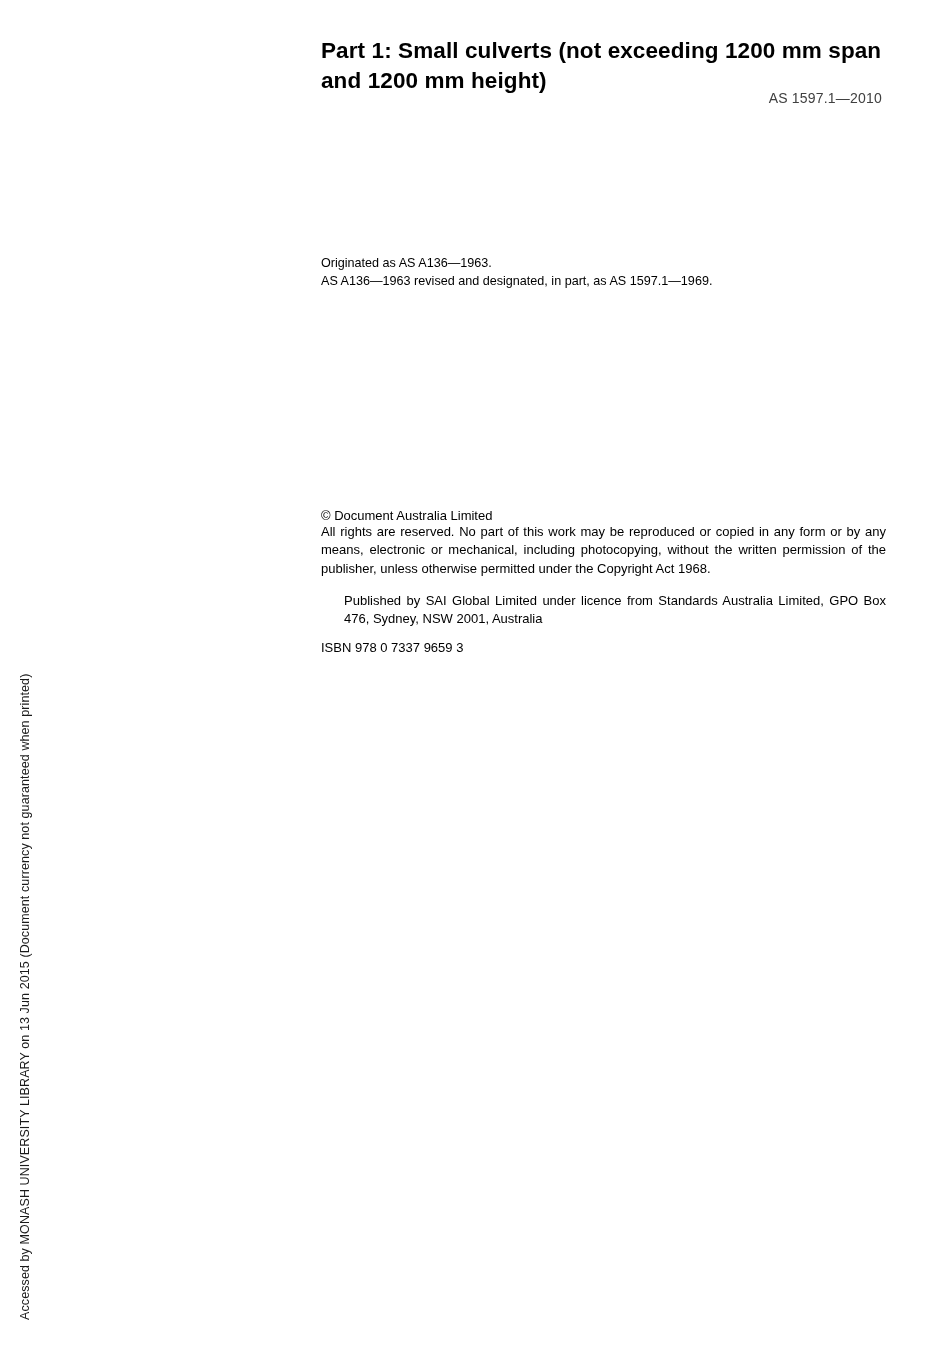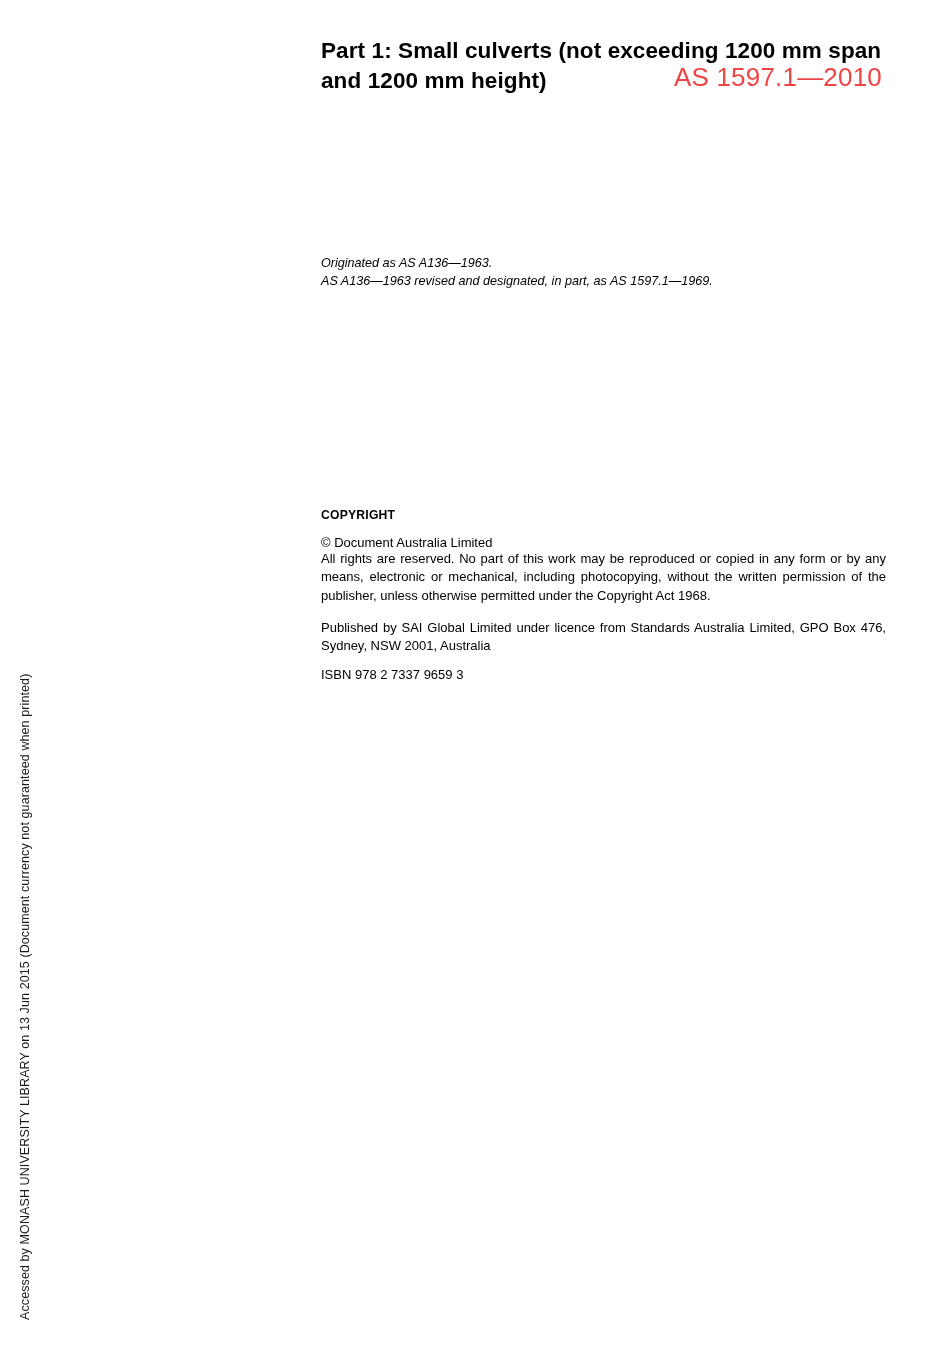--- a/index.html
+++ b/index.html
@@ -30,24 +30,24 @@
     font-size: 12.5px;
     letter-spacing: 0.1px;
     color: #1a1a1a;
     white-space: nowrap;
   }
 
   
   .doc-number {
     position: absolute;
     right: 68px;
-    top: 62px;
-    font-size: 26px;
+    top: 90px;
+    font-size: 14px;
     letter-spacing: 0.2px;
-    color: #ef4444;
+    color: #404040;
   }
 
   .content {
     position: absolute;
     left: 321px;
     top: 0;
     width: 565px;
   }
 
   .as-title {
@@ -76,21 +76,20 @@
     font-size: 22.5px;
     font-weight: bold;
     line-height: 1.32;
     letter-spacing: 0.1px;
   }
 
   .history {
     margin-top: 160px;
     font-size: 12.6px;
     line-height: 1.38;
-    font-style: italic;
   }
   .history div { white-space: nowrap; }
 
   .copyright-block {
     margin-top: 218px;
   }
   .copyright-heading {
     font-size: 12.2px;
     font-weight: bold;
     letter-spacing: 0.2px;
@@ -103,20 +102,21 @@
     margin-top: 0;
     font-size: 13px;
     line-height: 1.4;
     text-align: justify;
   }
   .published-text {
     margin-top: 14px;
     font-size: 13px;
     line-height: 1.4;
     text-align: justify;
+    margin-left: 23px;
   }
   .isbn-text {
     margin-top: 12px;
     font-size: 13px;
   }
 </style>
 </head>
 <body>
 
 <div class="page">
@@ -130,21 +130,20 @@
 
 
     <div class="part-title">Part 1:  Small culverts (not exceeding 1200 mm span and 1200 mm height)</div>
 
     <div class="history">
       <div>Originated as AS A136—1963.</div>
       <div>AS A136—1963 revised and designated, in part, as AS 1597.1—1969.</div>
     </div>
 
     <div class="copyright-block">
-      <div class="copyright-heading">COPYRIGHT</div>
       <div class="copyright-owner">© Document Australia Limited</div>
       <div class="rights-text">All rights are reserved. No part of this work may be reproduced or copied in any form or by any means, electronic or mechanical, including photocopying, without the written permission of the publisher, unless otherwise permitted under the Copyright Act 1968.</div>
       <div class="published-text">Published by SAI Global Limited under licence from Standards Australia Limited, GPO Box 476, Sydney, NSW 2001, Australia</div>
-      <div class="isbn-text">ISBN 978 2 7337 9659 3</div>
+      <div class="isbn-text">ISBN 978 0 7337 9659 3</div>
     </div>
 
   </div>
 </div>
 
 </body></html>

